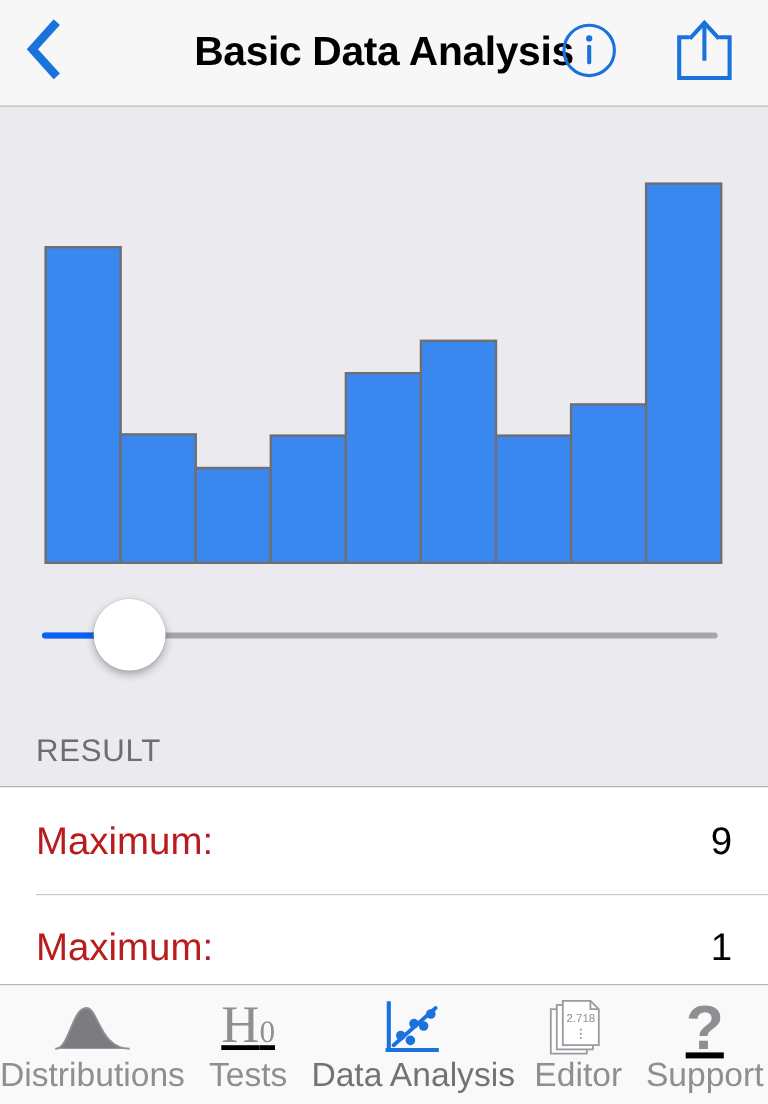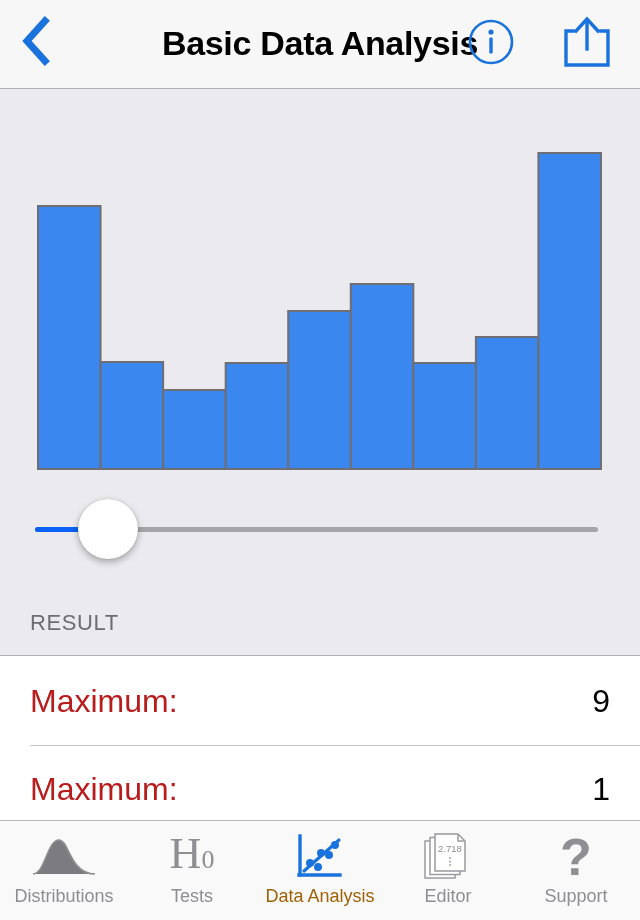--- a/index.html
+++ b/index.html
@@ -119,21 +119,21 @@
     border-radius: 50%;
     background: #ffffff;
     box-shadow: 0 3px 7px rgba(0,0,0,0.30), 0 0 1px rgba(0,0,0,0.28);
     cursor: grab;
   }
 
   
   .section-header {
     position: absolute;
     left: 30px; top: 610px;
-    font-size: 22px;
+    font-size: 26px;
     color: #6d6d72;
     letter-spacing: 0.6px;
   }
 
   
   .table {
     position: absolute;
     left: 0; top: 657px;
     width: 640px;
     background: #ffffff;
@@ -186,28 +186,29 @@
     align-items: center;
     justify-content: flex-start;
     padding-top: 10px;
     cursor: pointer;
   }
   .tab-icon {
     height: 52px;
     display: flex;
     align-items: center;
     justify-content: center;
+    text-decoration: underline;
   }
   .tab-label {
-    font-size: 18px;
+    font-size: 28px;
     color: #8e8e93;
     line-height: 26px;
     white-space: nowrap;
   }
-  .tab.active .tab-label { color: #a16207; }
+  .tab.active .tab-label { color: #737373; }
 
   .h0 {
     font-family: "Liberation Serif", serif;
     font-size: 44px;
     color: #8e8e93;
     line-height: 44px;
   }
   .h0 sub {
     font-size: 26px;
     vertical-align: baseline;

